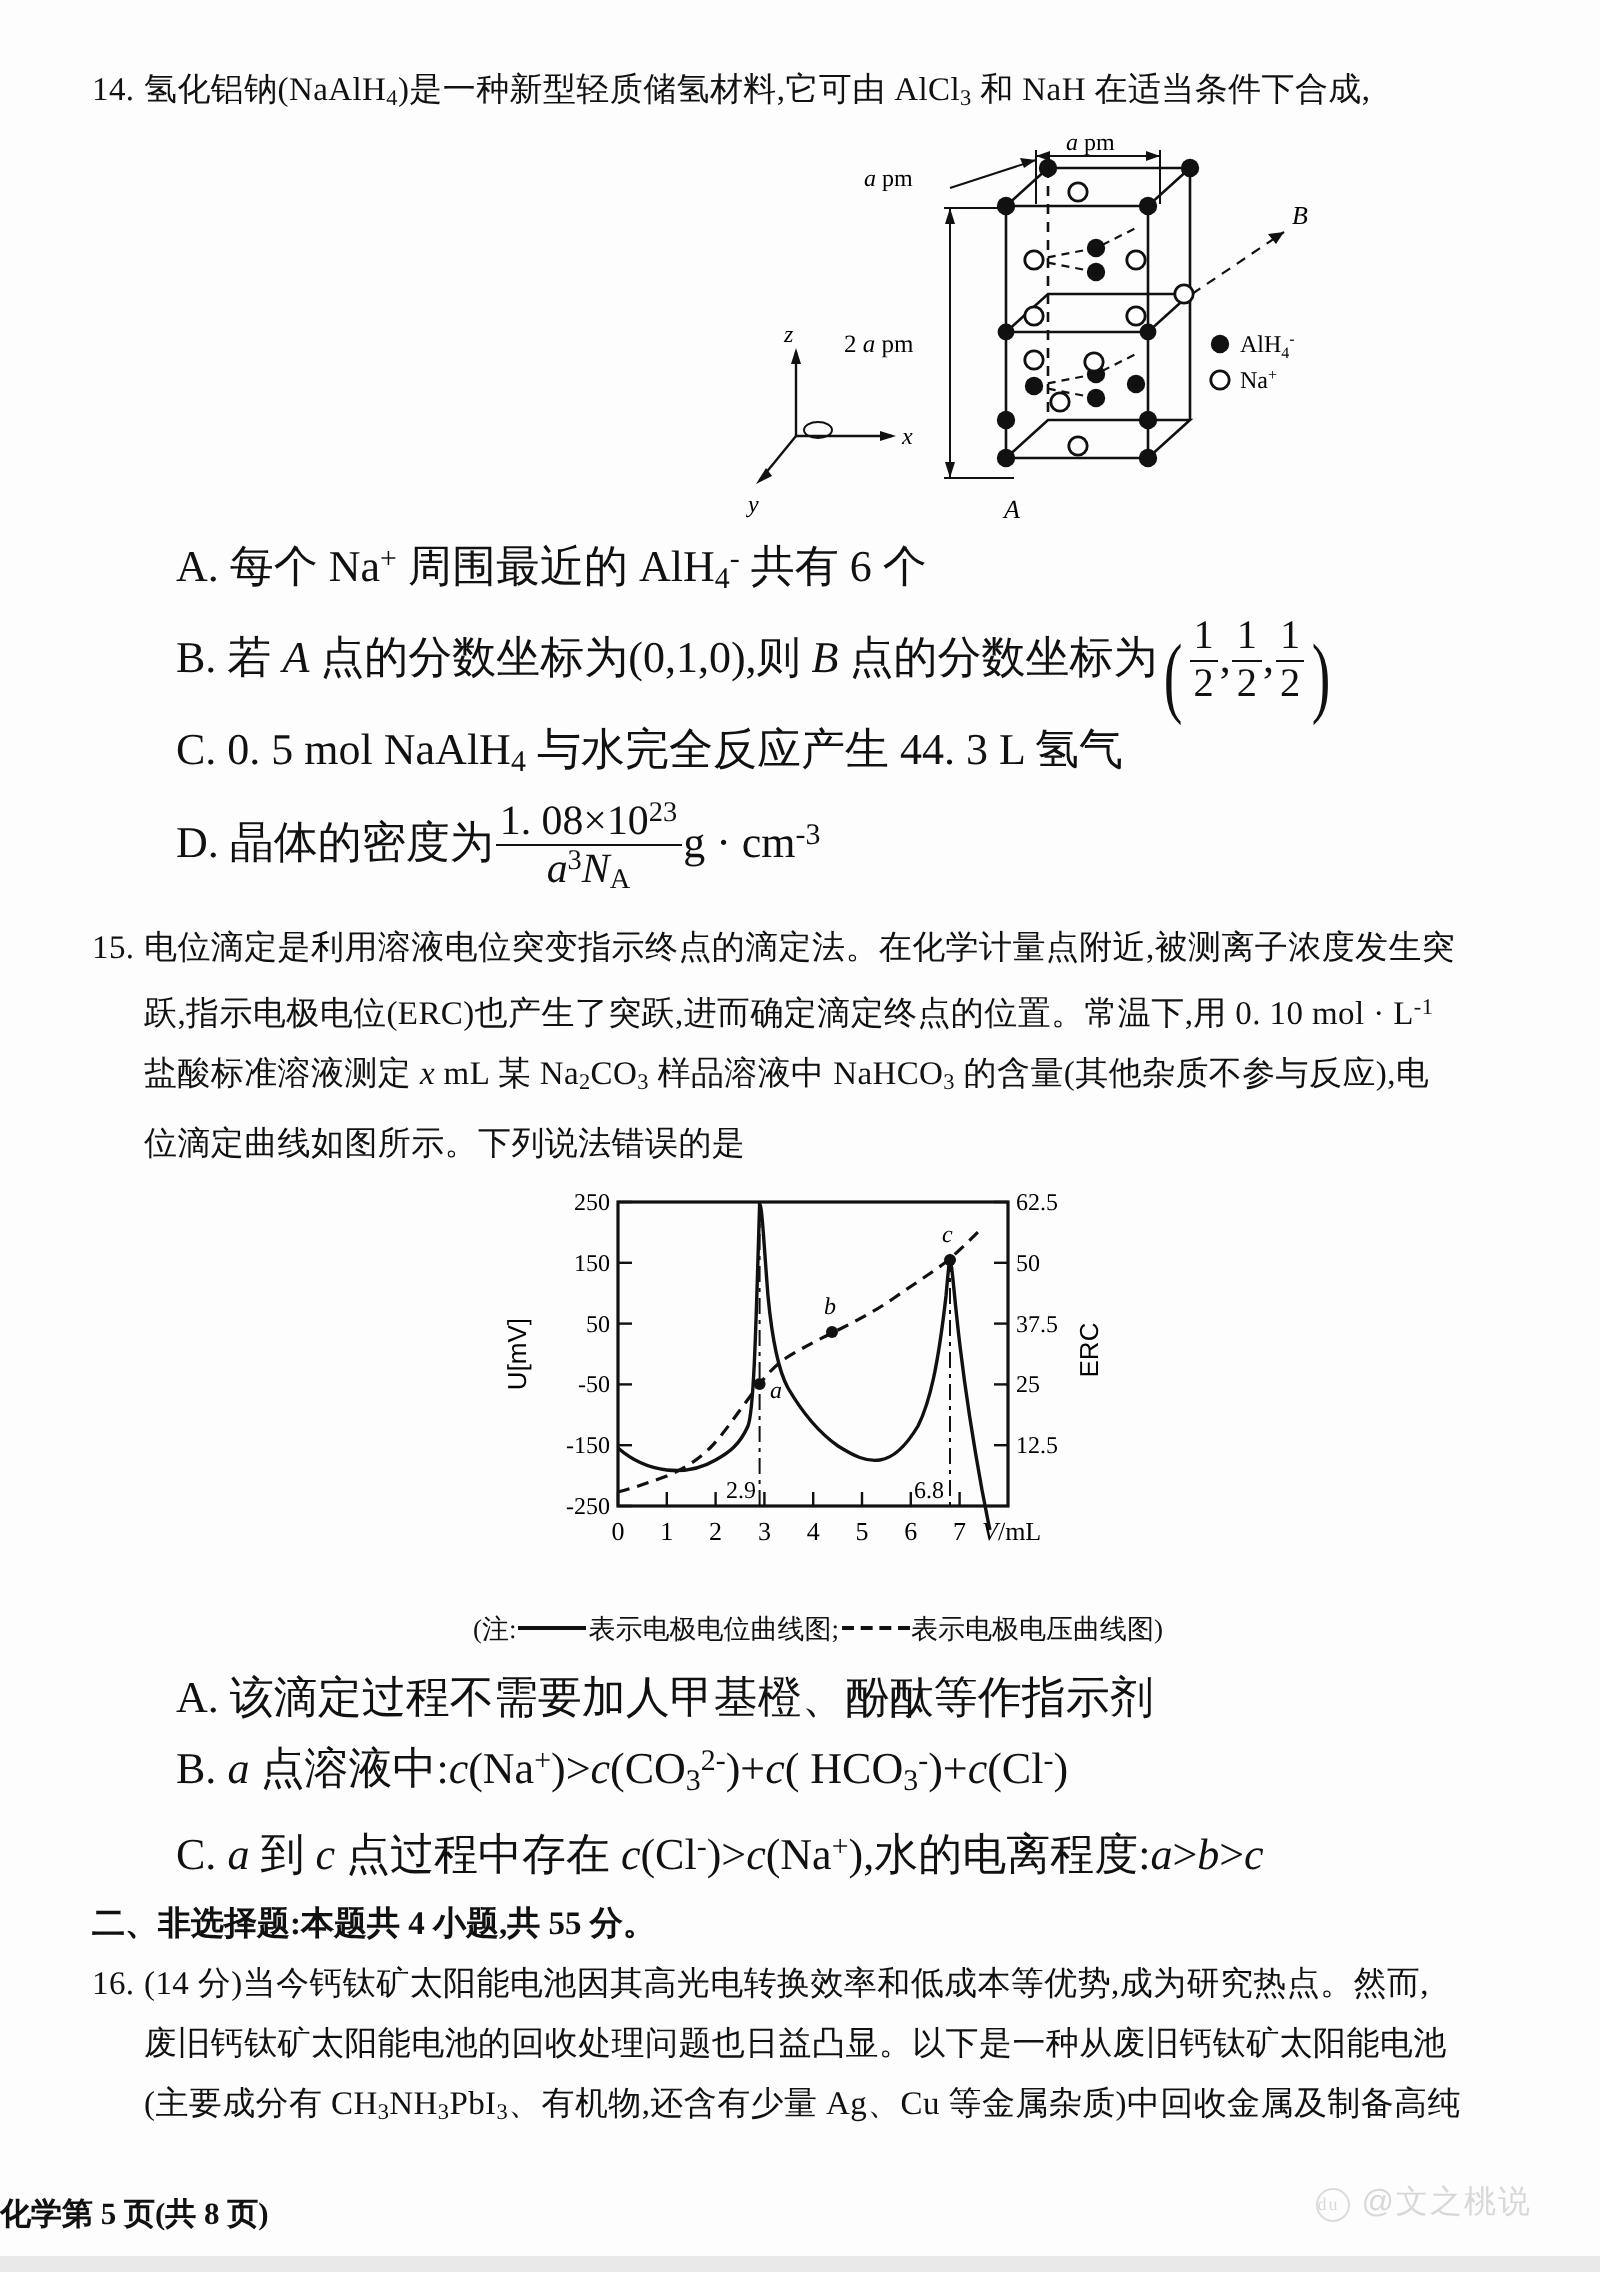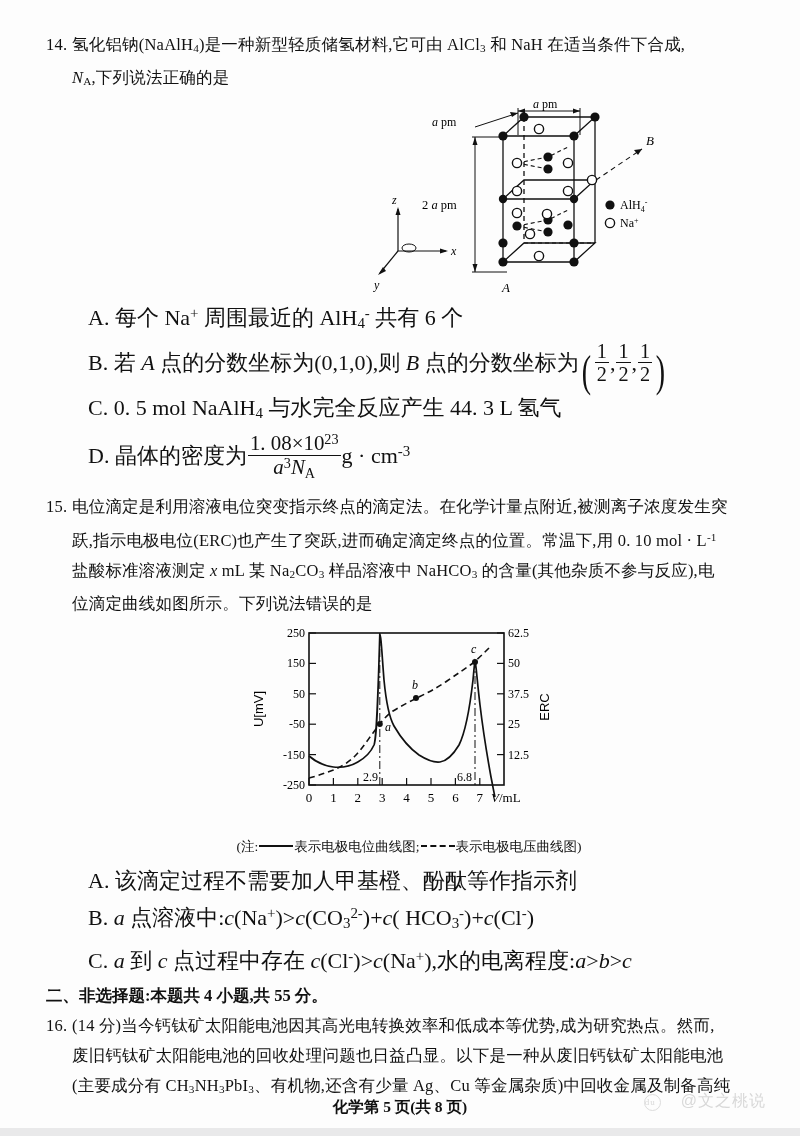--- a/index.html
+++ b/index.html
@@ -106,63 +106,60 @@
   .section-head {
     font-size: 16.5px;
     font-weight: bold;
     line-height: 30px;
     margin-top: 4px;
   }
   .footer {
     position: absolute;
     left: 0; right: 0;
     bottom: 18px;
-    text-align: center;
+    text-align: left;
     font-size: 15.5px;
     font-weight: bold;
   }
   .watermark {
     position: absolute;
     right: 34px;
     bottom: 24px;
     font-size: 16px;
     color: #d8d8d8;
     letter-spacing: 1px;
     font-family: "Liberation Sans", sans-serif;
     user-select: none;
   }
   .wm-badge {
     display: inline-block;
     border: 1.4px solid #dcdcdc;
     border-radius: 50%;
     width: 15px; height: 15px;
     line-height: 15px;
     font-size: 9px;
-    margin-right: 20px;
+    margin-right: 6px;
     vertical-align: 1px;
     font-family: Liberation Serif, serif;
   }
   .bottom-edge {
     position: absolute;
     left: 0; right: 0; bottom: 0;
     height: 8px;
     background: #e9e9ea;
   }
 </style>
 </head>
 <body>
 
 <div class="page">
 
   <div class="q-block">
     <div class="q-line">
       <span class="num-label">14.</span><span>氢化铝钠(NaAlH</span><sub>4</sub><span>)是一种新型轻质储氢材料,它可由 AlCl</span><sub>3</sub><span> 和 NaH 在适当条件下合成,</span>
-    </div>
-    <div class="q-line indent">
-      <i>N</i><sub>A</sub><span>,下列说法正确的是</span>
     </div>
 
     <div class="fig-crystal">
       <svg width="300" height="196" viewBox="0 0 300 196">
         <g stroke="#111" fill="none" stroke-width="1.3">
 
           <path d="M133 35 L204 35 L225 16 L154 16 Z"></path>
 
           <path d="M133 98 L204 98 L225 79 L154 79 Z"></path>
 

